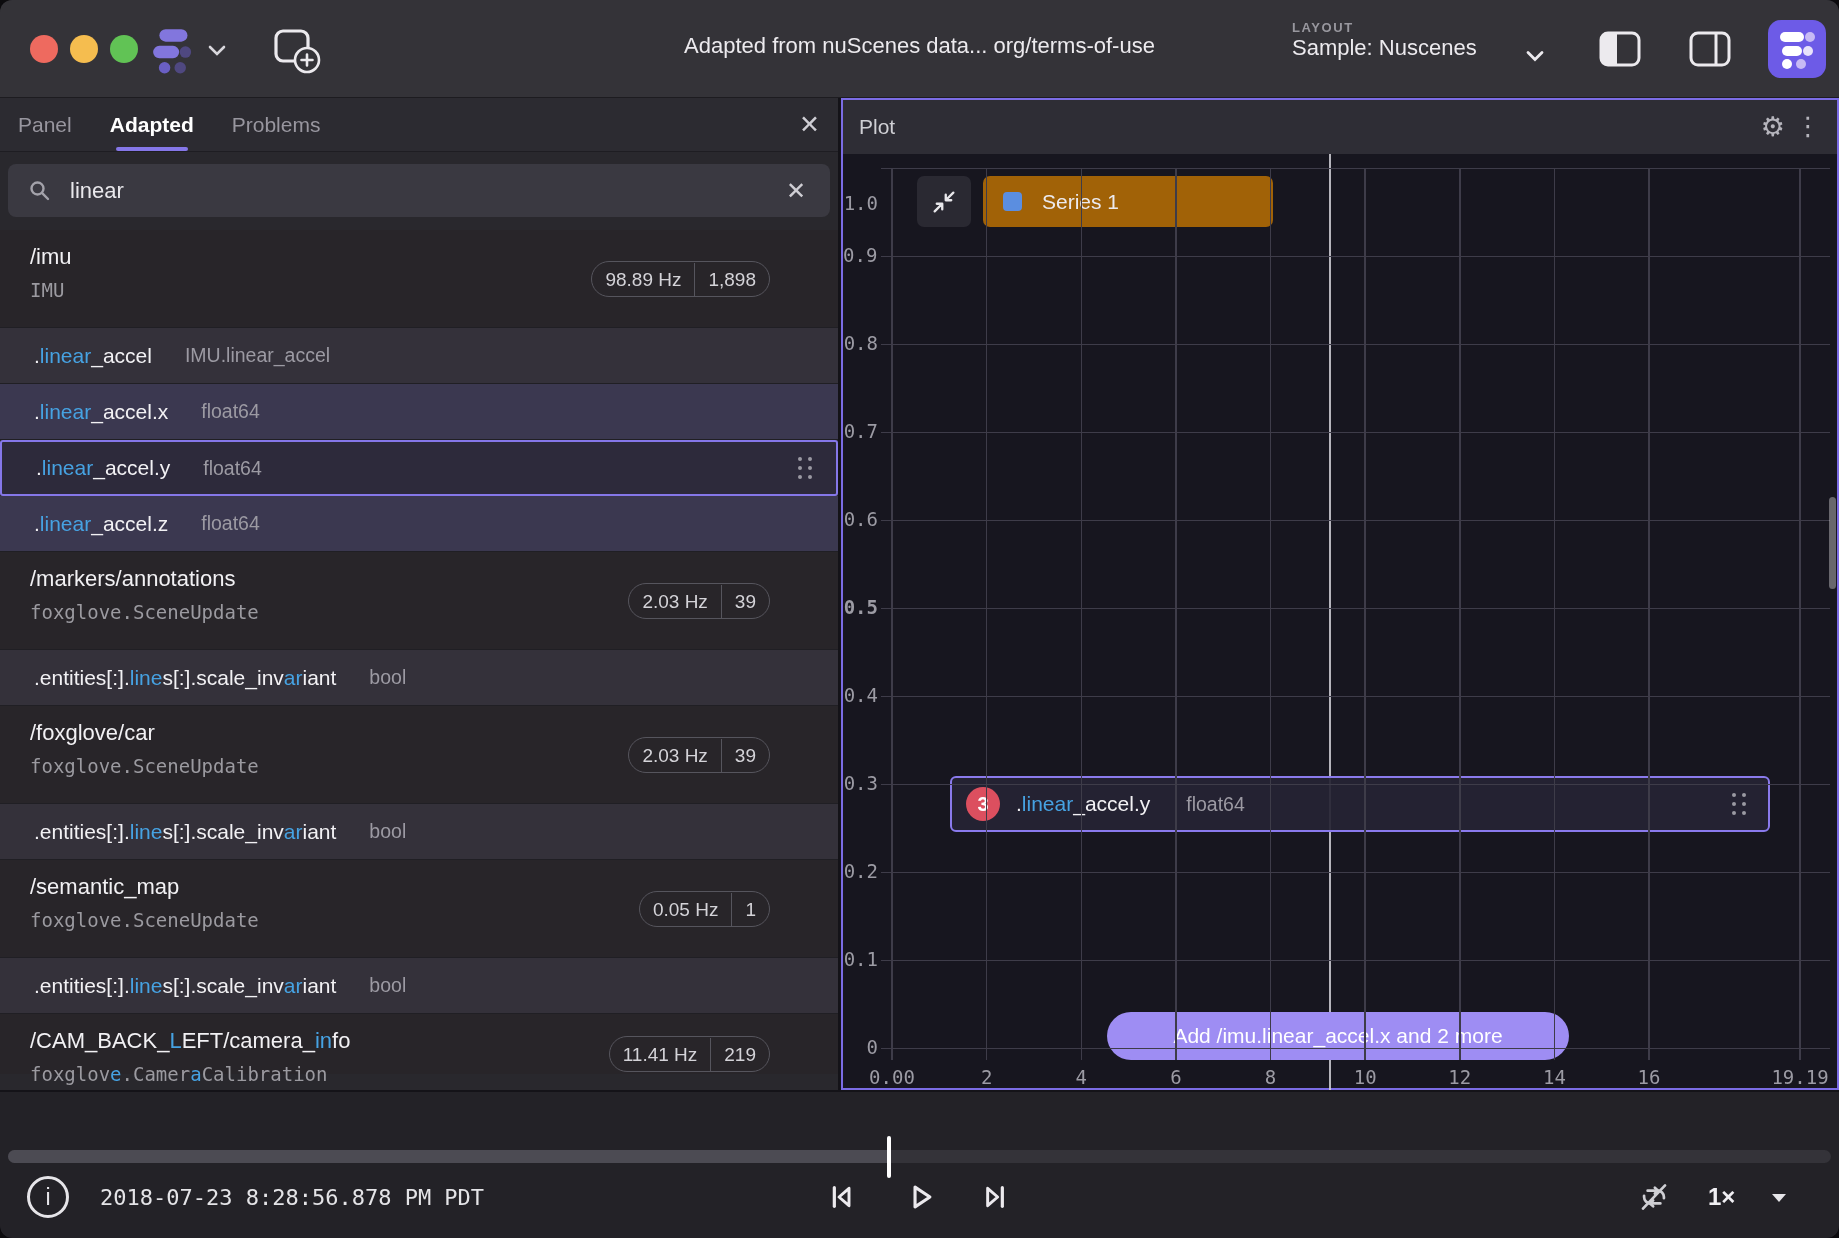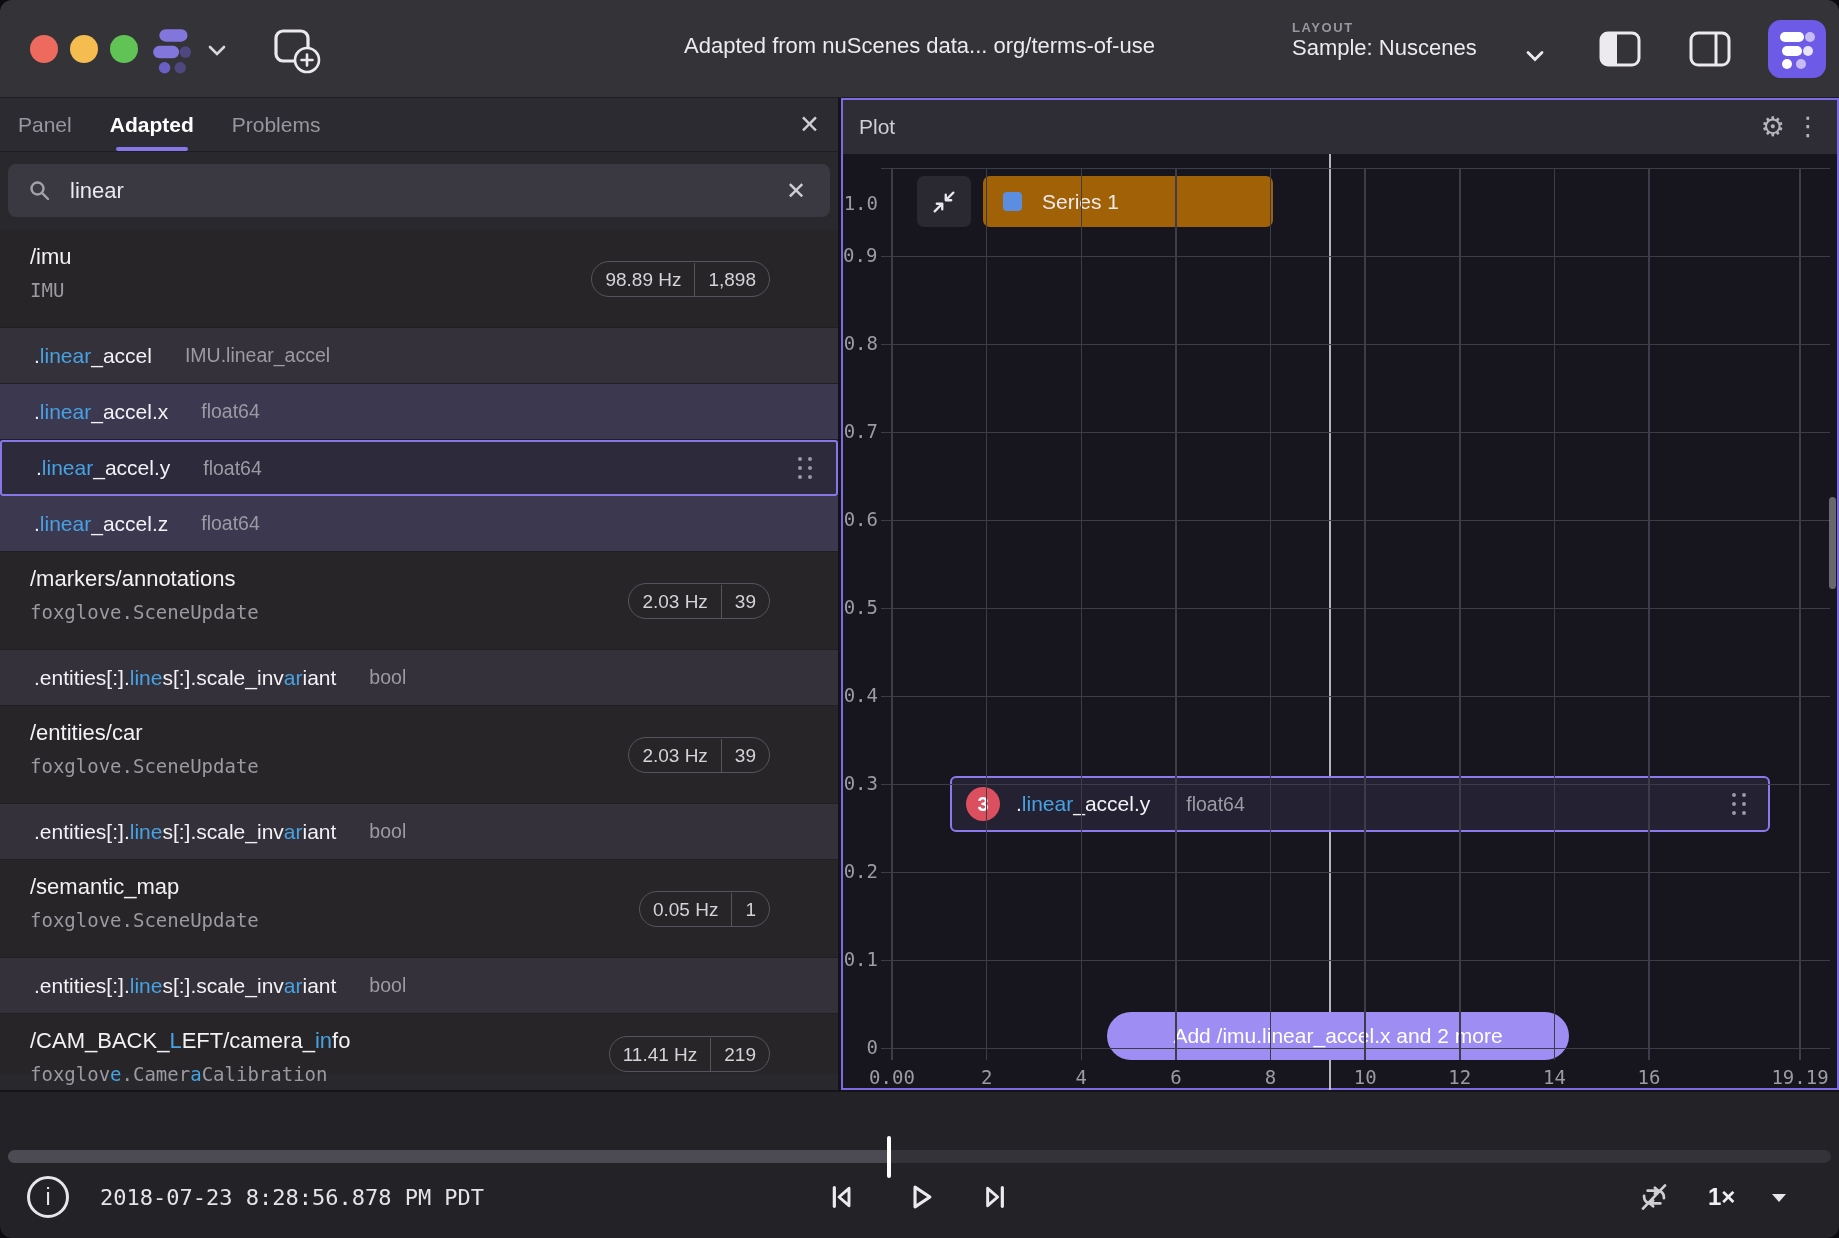--- a/index.html
+++ b/index.html
@@ -221,21 +221,21 @@
           <span class="bcell bdiv">39</span>
         </div>
       </div>
 
       <div class="row field">
         <div class="fname"><span>.entities[:].</span><span class="hl">line</span><span>s[:].scale_inv</span><span class="hl">ar</span><span>iant</span></div>
         <div class="fmeta">bool</div>
       </div>
 
       <div class="row topic">
-        <div class="ttitle">/entities/car</div>
+        <div class="ttitle">/foxglove/car</div>
         <div class="tsub mono">foxglove.SceneUpdate</div>
         <div class="badge">
           <span class="bcell">2.03 Hz</span>
           <span class="bcell bdiv">39</span>
         </div>
       </div>
 
       <div class="row field">
         <div class="fname"><span>.entities[:].</span><span class="hl">line</span><span>s[:].scale_inv</span><span class="hl">ar</span><span>iant</span></div>
         <div class="fmeta">bool</div>
@@ -311,21 +311,21 @@
         <div class="gridline" style="left: 38px; top: 189.5px; width: 11px; height: 1.5px;"></div>
         <div class="ticklabel" style="left: 0px; top: 178px; width: 35px; text-align: right;">0.8</div>
         <div class="gridline" style="left: 49px; top: 277.5px; width: 938px; height: 1.5px;"></div>
         <div class="gridline" style="left: 38px; top: 277.5px; width: 11px; height: 1.5px;"></div>
         <div class="ticklabel" style="left: 0px; top: 266px; width: 35px; text-align: right;">0.7</div>
         <div class="gridline" style="left: 49px; top: 365.5px; width: 938px; height: 1.5px;"></div>
         <div class="gridline" style="left: 38px; top: 365.5px; width: 11px; height: 1.5px;"></div>
         <div class="ticklabel" style="left: 0px; top: 354px; width: 35px; text-align: right;">0.6</div>
         <div class="gridline" style="left: 49px; top: 453.5px; width: 938px; height: 1.5px;"></div>
         <div class="gridline" style="left: 38px; top: 453.5px; width: 11px; height: 1.5px;"></div>
-        <div class="ticklabel" style="left: 0px; top: 442px; width: 35px; text-align: right;">0.5</div>
+        <div class="ticklabel" style="left: 0px; top: 442px; width: 35px; text-align: right; font-weight: bold;">0.5</div>
         <div class="gridline" style="left: 49px; top: 541.5px; width: 938px; height: 1.5px;"></div>
         <div class="gridline" style="left: 38px; top: 541.5px; width: 11px; height: 1.5px;"></div>
         <div class="ticklabel" style="left: 0px; top: 530px; width: 35px; text-align: right;">0.4</div>
         <div class="gridline" style="left: 49px; top: 629.5px; width: 938px; height: 1.5px;"></div>
         <div class="gridline" style="left: 38px; top: 629.5px; width: 11px; height: 1.5px;"></div>
         <div class="ticklabel" style="left: 0px; top: 618px; width: 35px; text-align: right;">0.3</div>
         <div class="gridline" style="left: 49px; top: 717.5px; width: 938px; height: 1.5px;"></div>
         <div class="gridline" style="left: 38px; top: 717.5px; width: 11px; height: 1.5px;"></div>
         <div class="ticklabel" style="left: 0px; top: 706px; width: 35px; text-align: right;">0.2</div>
         <div class="gridline" style="left: 49px; top: 805.5px; width: 938px; height: 1.5px;"></div>

